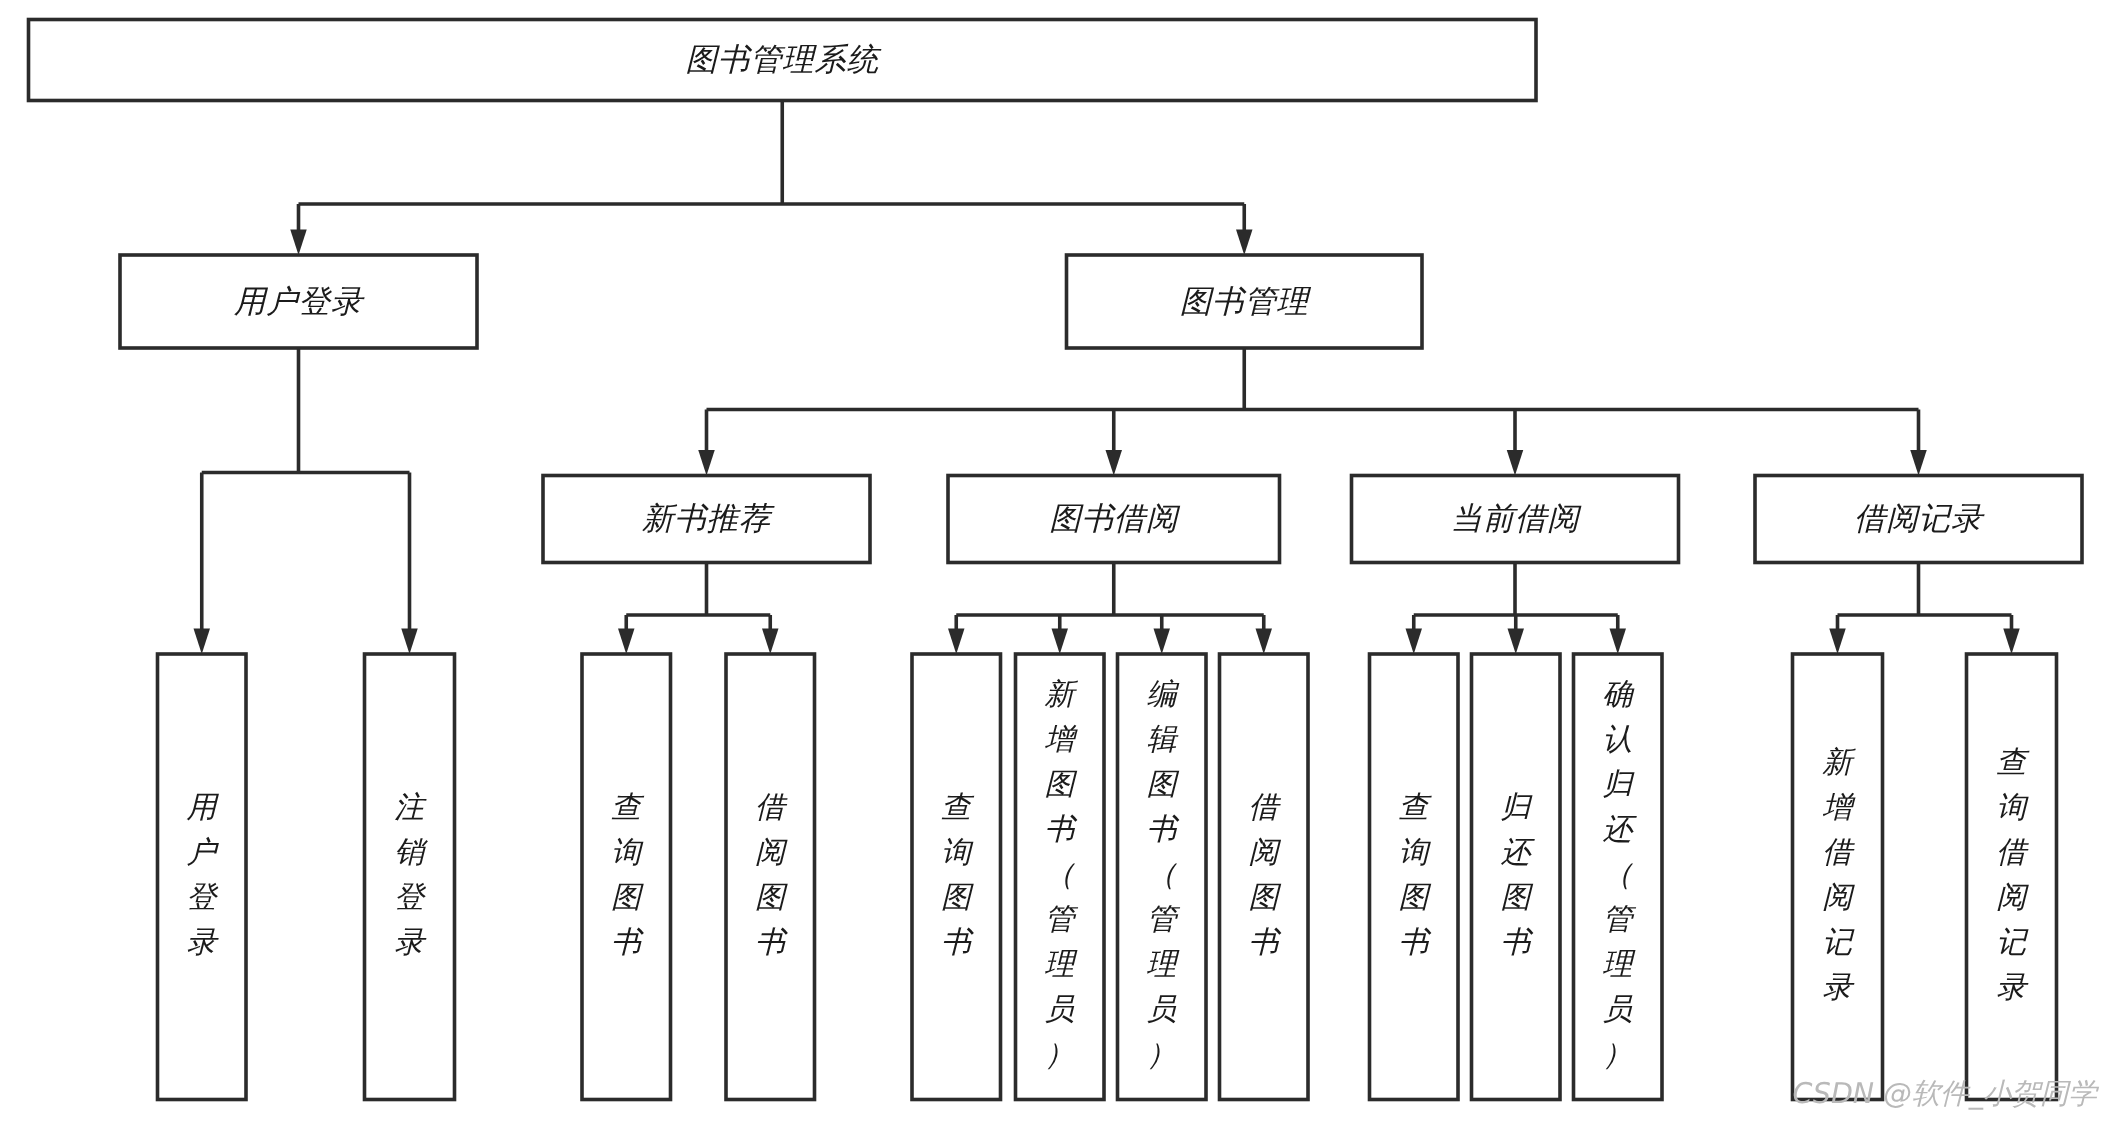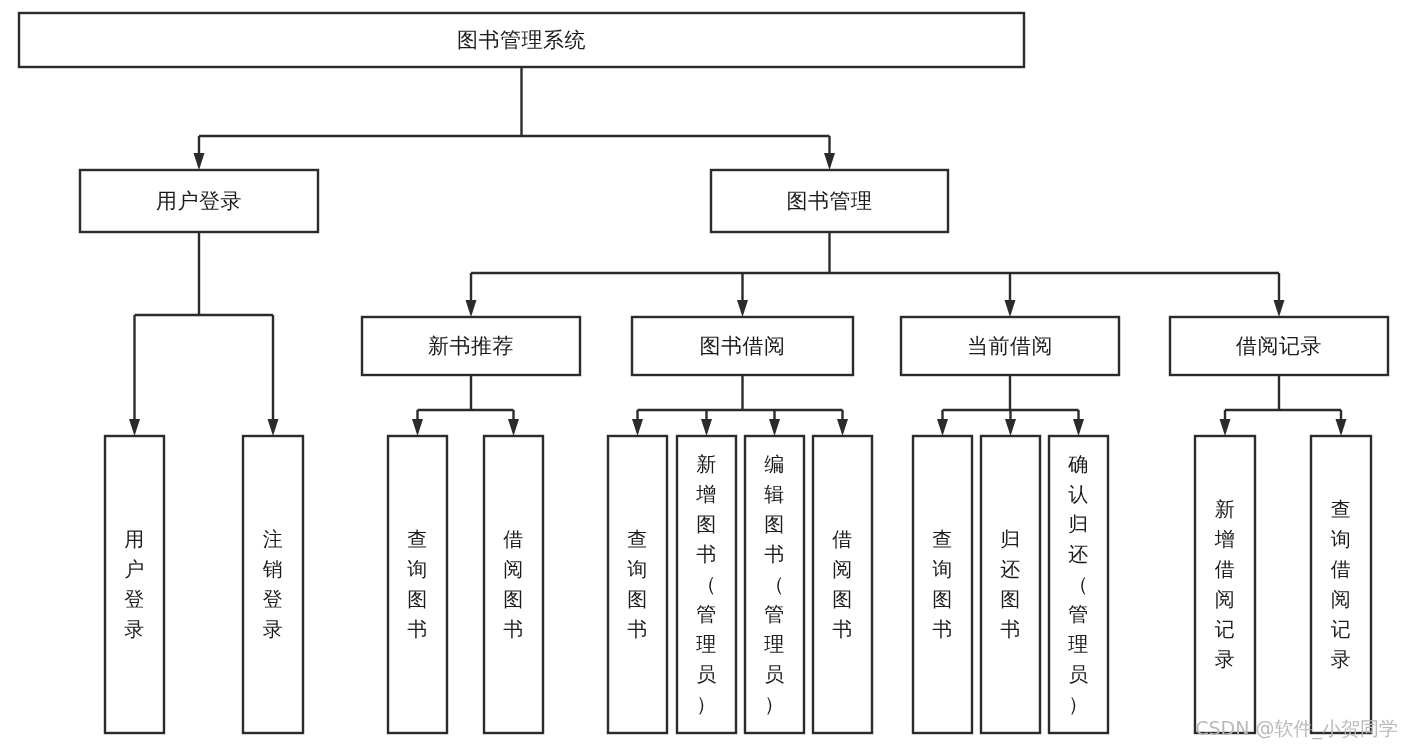--- a/index.html
+++ b/index.html
@@ -13,20 +13,21 @@
     height: 747px;
     position: relative;
     overflow: hidden;
     font-family: "DejaVu Sans", "Liberation Sans", sans-serif;
   }
   #diagram-root {
     position: absolute;
     left: 0; top: 0;
     width: 1405px;
     height: 747px;
+    font-style: italic;
   }
   svg.flow {
     display: block;
     width: 1405px;
     height: 747px;
   }
   .node-box {
     fill: #ffffff;
     stroke: #2b2b2b;
     stroke-width: 2.4;

